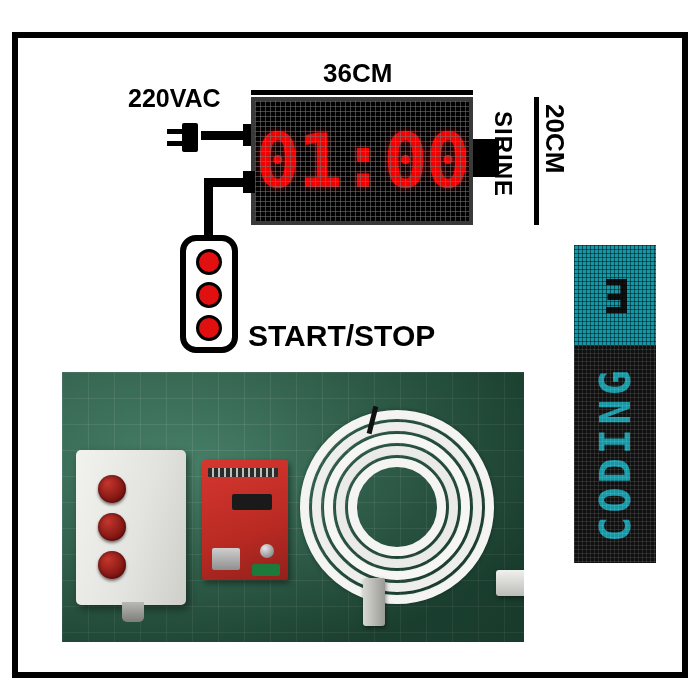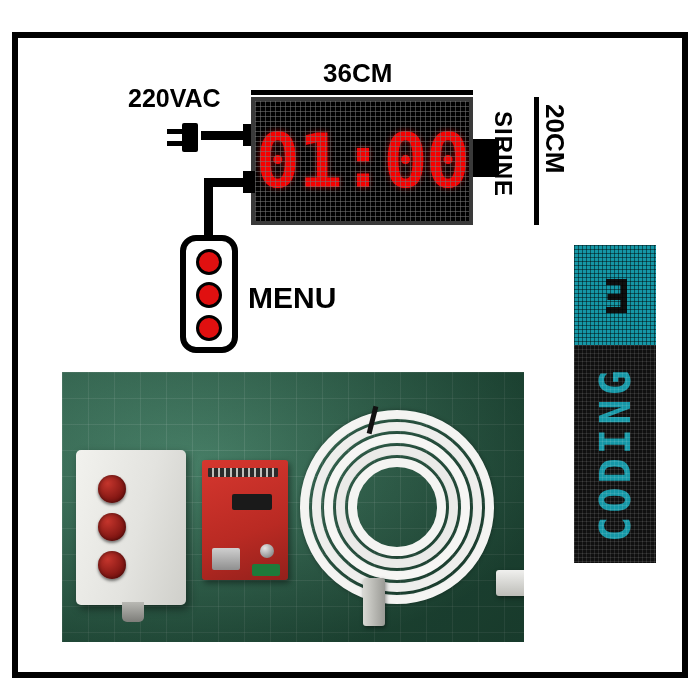--- a/index.html
+++ b/index.html
@@ -482,21 +482,21 @@
     <div class="wire wire-btn-h"></div>
     <div class="wire wire-btn-v"></div>
     <div class="wire wire-btn-cap"></div>
 
     <div class="btnbox">
       <div class="btn-dot b1"></div>
       <div class="btn-dot b2"></div>
       <div class="btn-dot b3"></div>
     </div>
 
-    <div class="btn-label l2">MENU</div>
+    <div class="btn-label l3">START/STOP</div>
   </div>
 
   <div class="photo">
     <div class="cutmat"></div>
     <div class="mat-shadow"></div>
 
     <div class="enclosure">
       <div class="enc-btn e1"></div>
       <div class="enc-btn e2"></div>
       <div class="enc-btn e3"></div>

